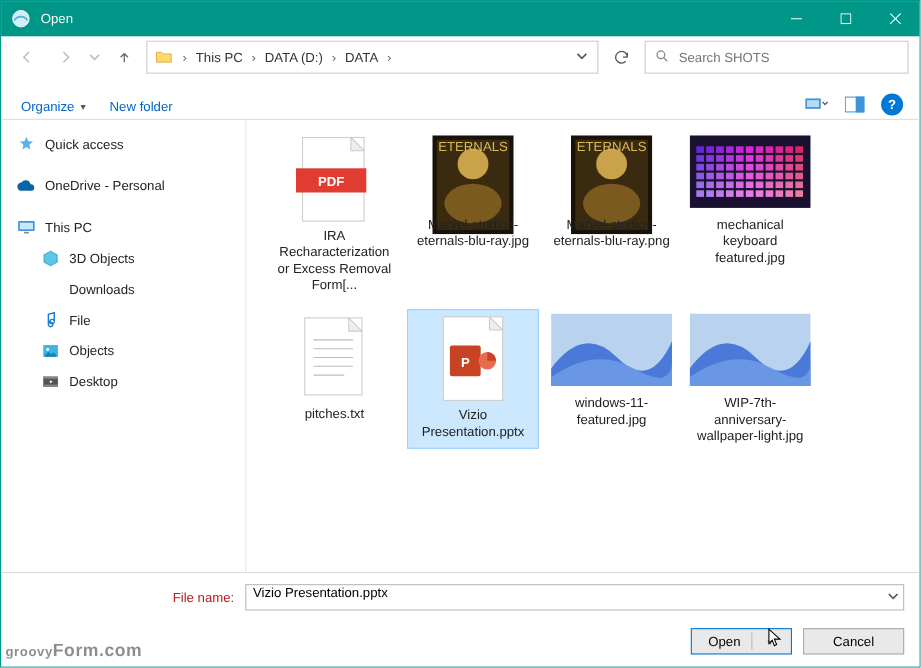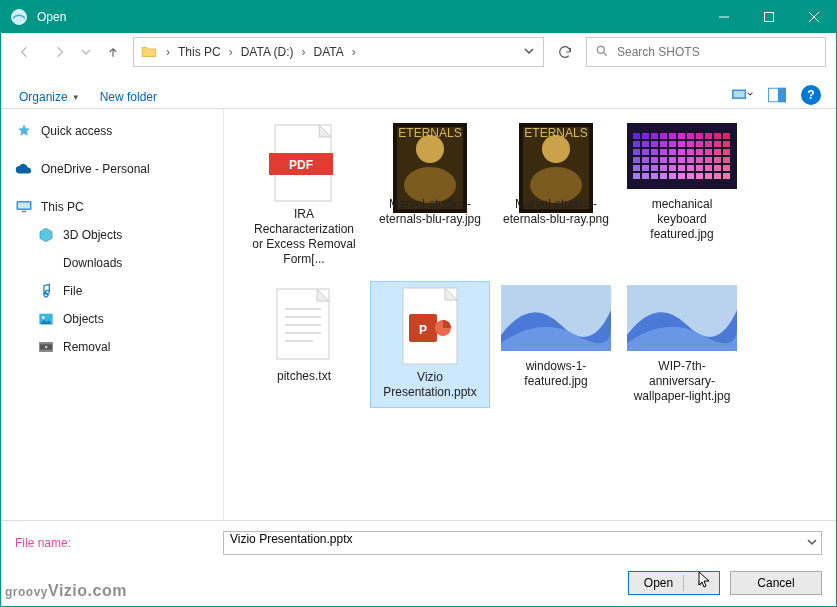--- a/index.html
+++ b/index.html
@@ -46,21 +46,21 @@
 .grid { display:grid; grid-template-columns: repeat(4, 120px); gap:10px 6px; align-content:start; }
 .file { width:120px; display:flex; flex-direction:column; align-items:center; text-align:center; padding:4px; }
 .file.selected{ background:#cce8ff; border:1px solid #99d1ff; }
 .thumb { width:90px; height:80px; display:flex; justify-content:center; margin-bottom:4px;}
 .thumb.img{ width:110px; height:70px; }
 .fname { font-size:12px; color:#222; line-height:1.25; word-break:break-word; }
 
 
 .bottom { height:86px; border-top:1px solid #ddd; padding:10px 14px; position:relative;}
 .row1{ display:flex; align-items:center; gap:10px; }
-.lbl{ width:198px; color:#ec4899;}
+.lbl{ text-align:right; width:198px; color:#b91c1c;}
 .fname-input{ flex:1; height:24px; border:1px solid #bbb; padding:0 18px 0 6px; position:relative;}
 .fname-input .dd{ position:absolute; right:4px; top:4px; color:#555;}
 .filter{ width:196px; height:24px; border:1px solid #bbb; display:flex; align-items:center; padding:0 6px; justify-content:space-between; margin-left:10px;}
 .row2{ display:flex; justify-content:flex-end; gap:10px; margin-top:16px; align-items:center;}
 .btn{ width:92px; height:24px; border:1px solid #aaa; background:#e9e9e9; display:flex; align-items:center; justify-content:center; gap:6px; font-size:12px;}
 .btn.primary{ border-color:#0078d7;}
 .btn .caret{ font-size:8px; color:#555; margin-left:6px;}
 .cursor{ position:absolute; bottom:14px; right:124px; }
 
 .watermark{ position:absolute; left:4px; bottom:4px; font-size:22px; color:rgba(0,0,0,.45); font-family:"Segoe Script","Brush Script MT",cursive; font-weight:600; letter-spacing:.5px;}
@@ -247,21 +247,21 @@
       </div>
       <div class="side-item child">
         <span class="side-ico">
             <svg width="16" height="14" viewBox="0 0 24 20">
               <rect x="2" y="3" width="20" height="14" fill="#555"></rect>
               <rect x="2" y="3" width="20" height="3" fill="#888"></rect>
               <rect x="2" y="14" width="20" height="3" fill="#888"></rect>
               <path d="M11 8l4 2-4 2z" fill="#fff"></path>
             </svg>
           </span>
-        <span>Removal</span>
+        <span>Desktop</span>
       </div>
     </div>
 
     <div class="content">
       <div class="grid" id="file-grid">
           <div class="file">
             <div class="thumb">
               <svg width="70" height="82" viewBox="0 0 70 82">
                 <rect x="6" y="2" width="56" height="76" fill="#fff" stroke="#ccc"></rect>
                 <path d="M50 2l12 12h-12z" fill="#eee" stroke="#ccc"></path>
@@ -399,21 +399,21 @@
             <div class="fname">Vizio Presentation.pptx</div>
           </div>
           <div class="file">
             <div class="thumb img">
               <svg width="110" height="66" viewBox="0 0 110 66">
                 <rect width="110" height="66" fill="#b9d3ef"></rect>
                 <path d="M0 50 Q30 10 60 40 T110 25 V66 H0z" fill="#4a79d8"></path>
                 <path d="M0 58 Q40 30 75 50 T110 42 V66 H0z" fill="#6e9be8" opacity=".85"></path>
               </svg>
             </div>
-            <div class="fname">windows-1-featured.jpg</div>
+            <div class="fname">windows-11-featured.jpg</div>
           </div>
           <div class="file">
             <div class="thumb img">
               <svg width="110" height="66" viewBox="0 0 110 66">
                 <rect width="110" height="66" fill="#b9d3ef"></rect>
                 <path d="M0 50 Q30 10 60 40 T110 25 V66 H0z" fill="#4a79d8"></path>
                 <path d="M0 58 Q40 30 75 50 T110 42 V66 H0z" fill="#6e9be8" opacity=".85"></path>
               </svg>
             </div>
             <div class="fname">WIP-7th-anniversary-wallpaper-light.jpg</div>
@@ -441,17 +441,17 @@
       <div class="btn">
         <span>Cancel</span>
       </div>
     </div>
     <span class="cursor">
       <svg width="14" height="18" viewBox="0 0 14 18">
           <path d="M1 1l0 13 3-3 2 5 2-1-2-5 5 0z" fill="#fff" stroke="#000"></path>
         </svg>
     </span>
     <div class="watermark">
-      <span>groovy</span><span class="dom">Vizio.com</span>
+      <span>groovy</span><span class="dom">Form.com</span>
     </div>
   </div>
 
 </div>
 
 </body></html>

